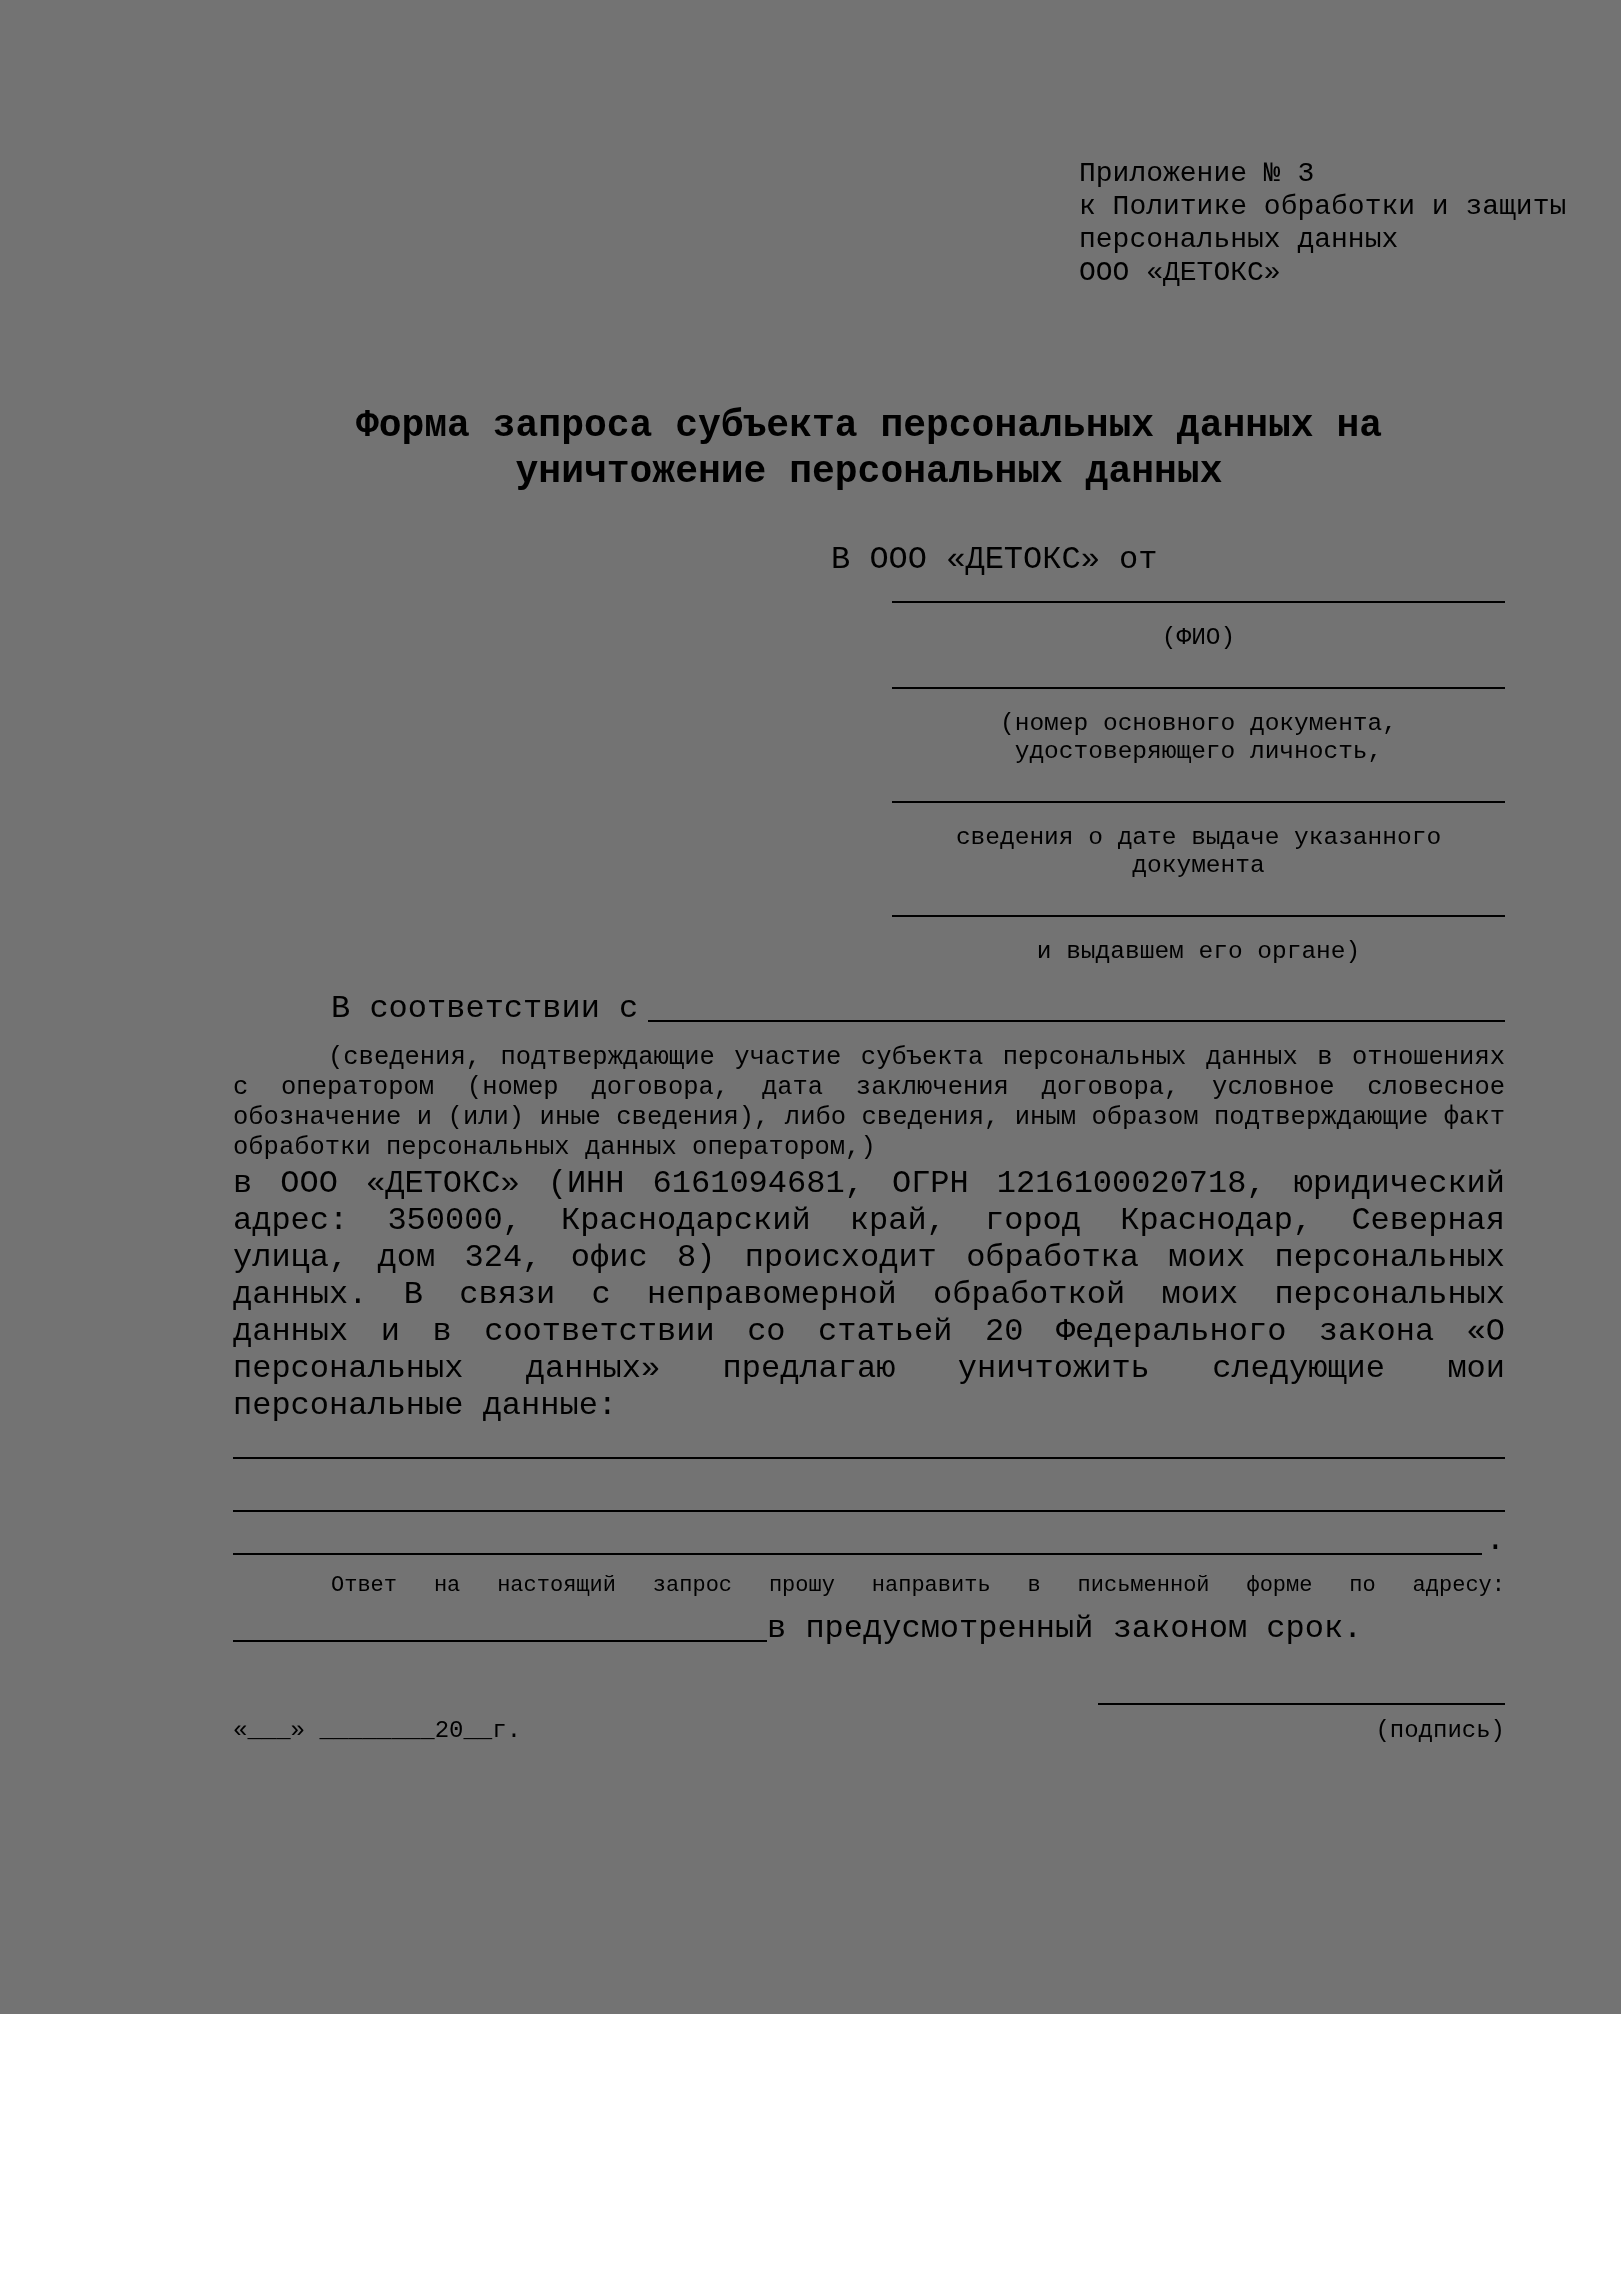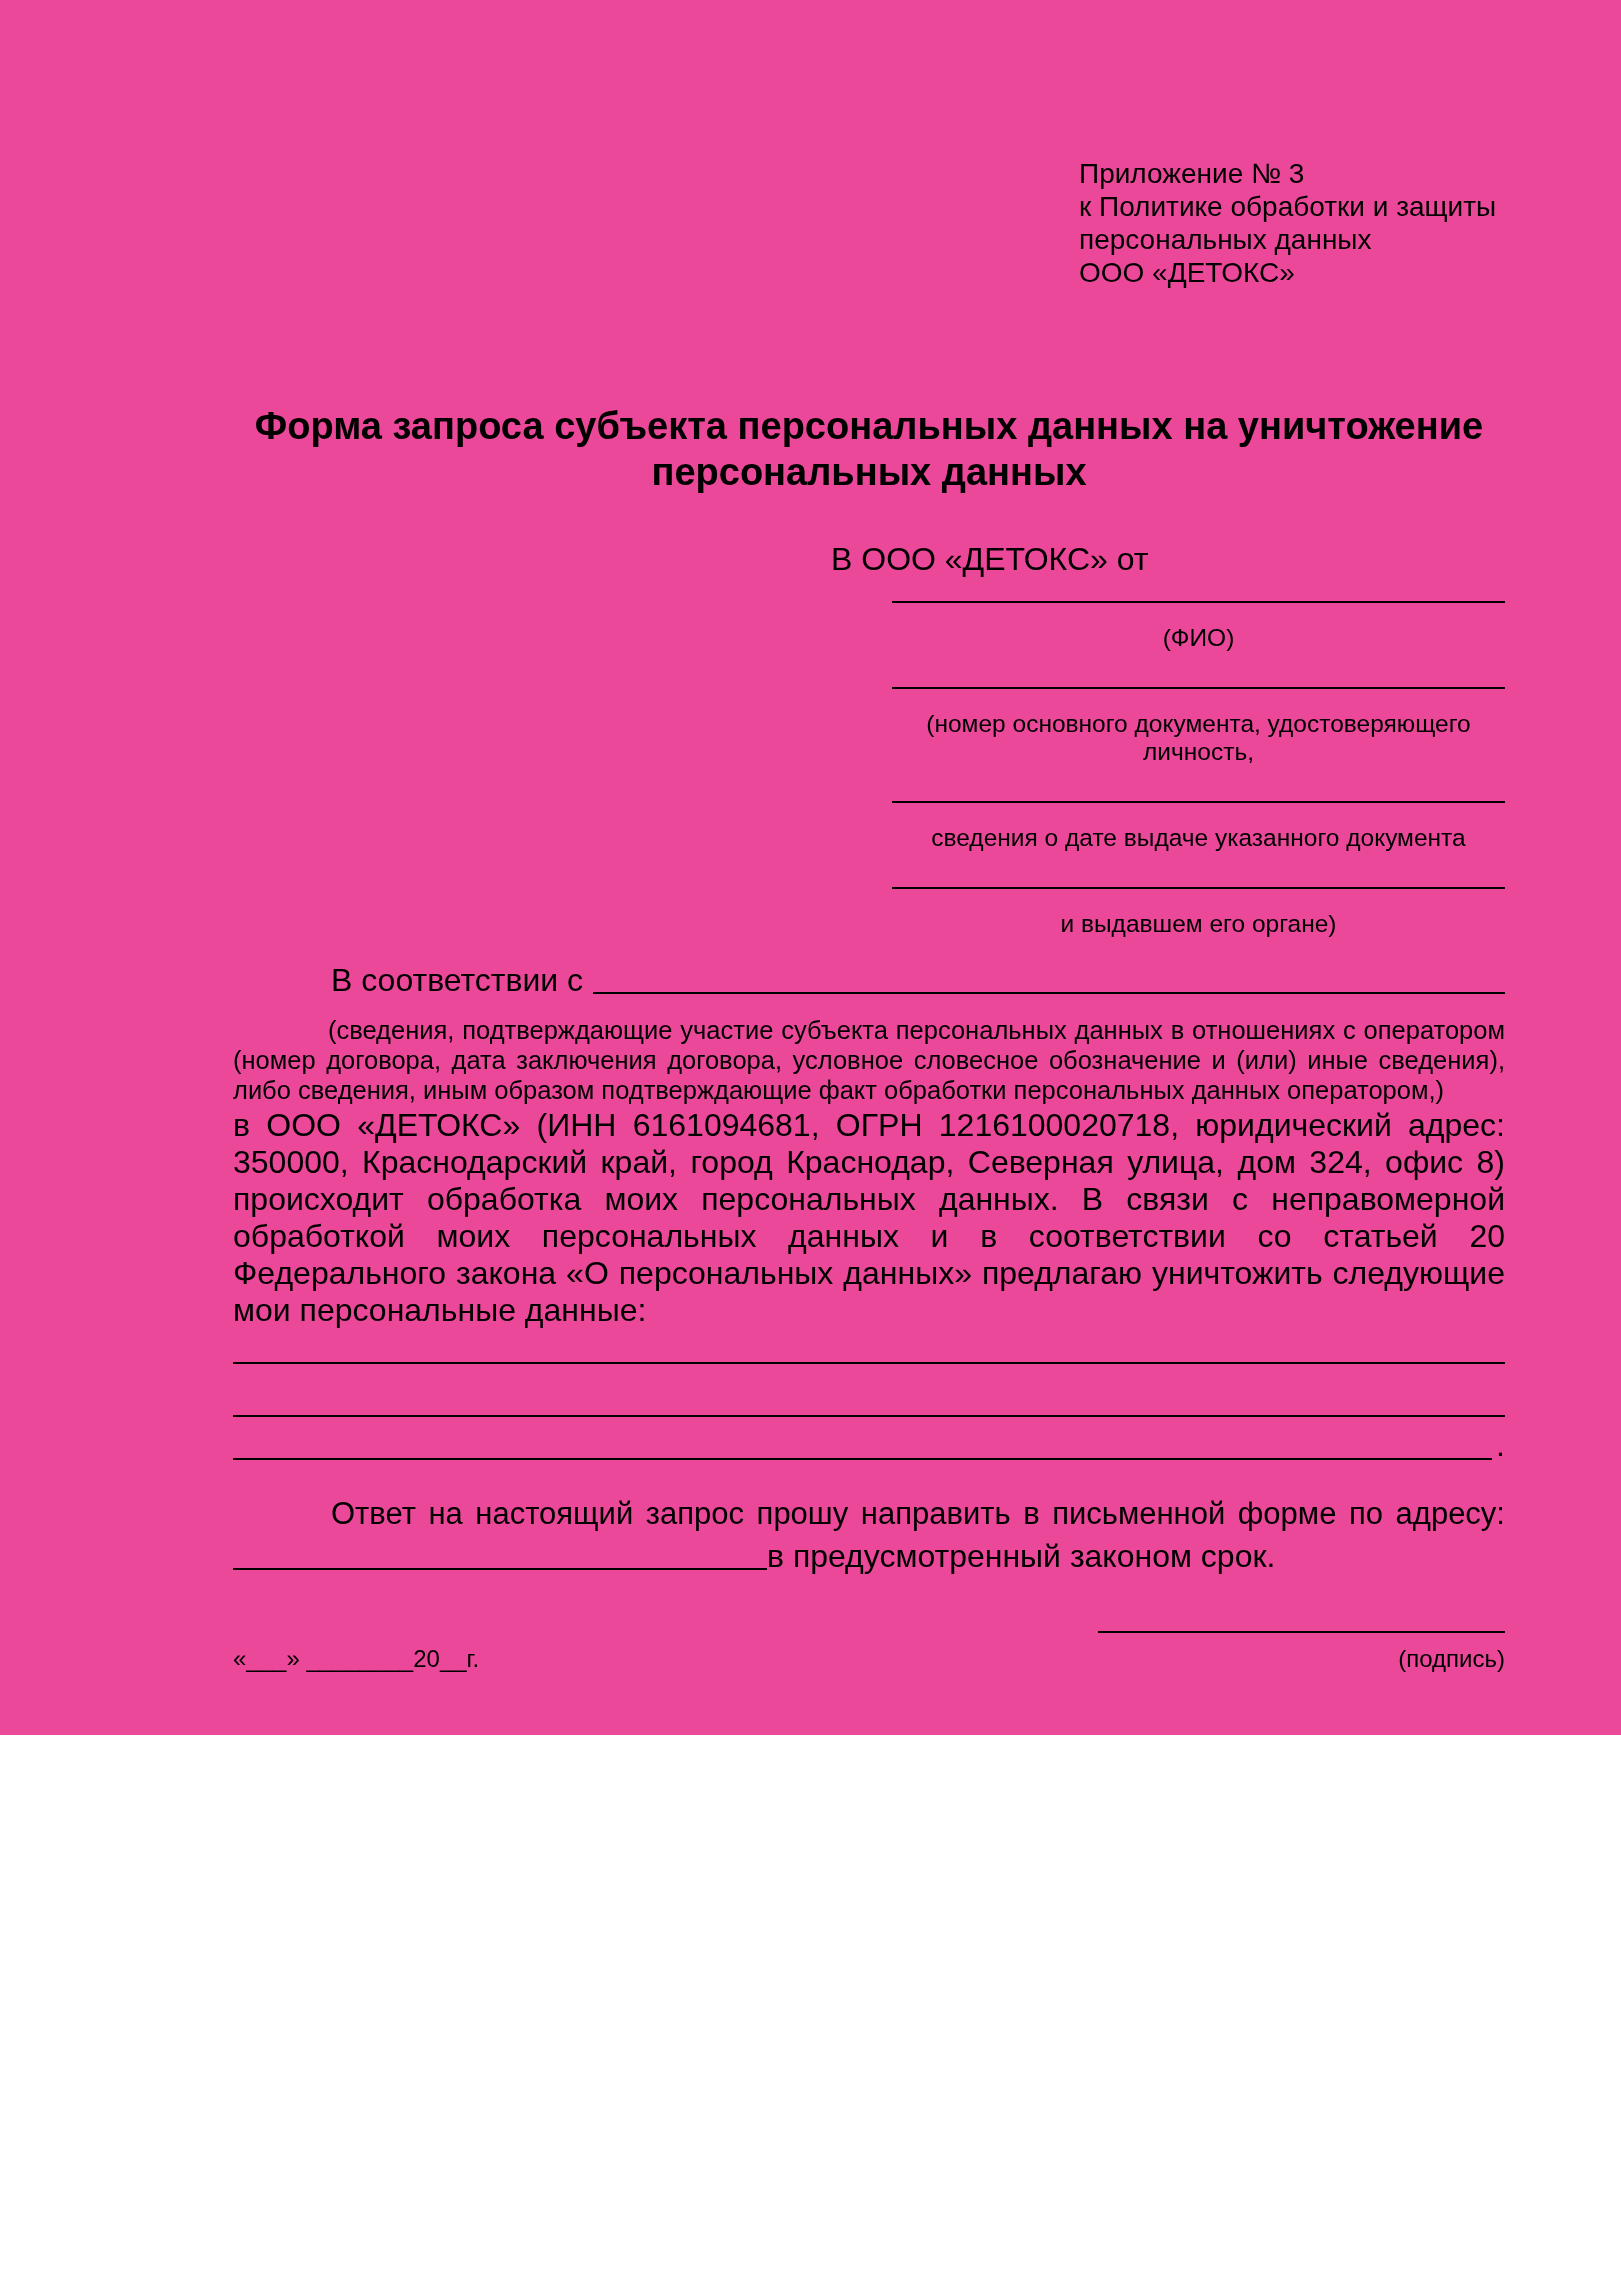--- a/index.html
+++ b/index.html
@@ -3,25 +3,25 @@
 <meta charset="utf-8">
 <style>
   html, body {
     margin: 0;
     padding: 0;
     background: #ffffff;
   }
   .page {
     position: relative;
     width: 1621px;
-    height: 1735px;
+    height: 2014px;
     box-sizing: border-box;
-    background: #ec4899;
+    background: #737373;
     color: #000000;
-    font-family: Liberation Sans, sans-serif;
+    font-family: Liberation Mono, monospace;
     padding: 157px 116px 0 233px;
     overflow: hidden;
   }
   
   .header-block {
     margin-left: 846px;
     font-size: 28px;
     line-height: 33px;
     white-space: nowrap;
   }
@@ -108,22 +108,22 @@
   .rule-period-row {
     display: flex;
     font-size: 32px;
     line-height: 39px;
     margin-top: 9.8px;
   }
   .rule-period-row .fill { margin-left: 0; margin-right: 3.9px; }
 
   
   .reply-line1 {
-    margin-top: 29px;
-    font-size: 31px;
+    margin-top: 6px;
+    font-size: 22px;
     line-height: 39px;
     text-indent: 98px;
     text-align: justify;
     text-align-last: justify;
   }
   .reply-line2 {
     display: flex;
     font-size: 32px;
     line-height: 39px;
     margin-top: 3.9px;

